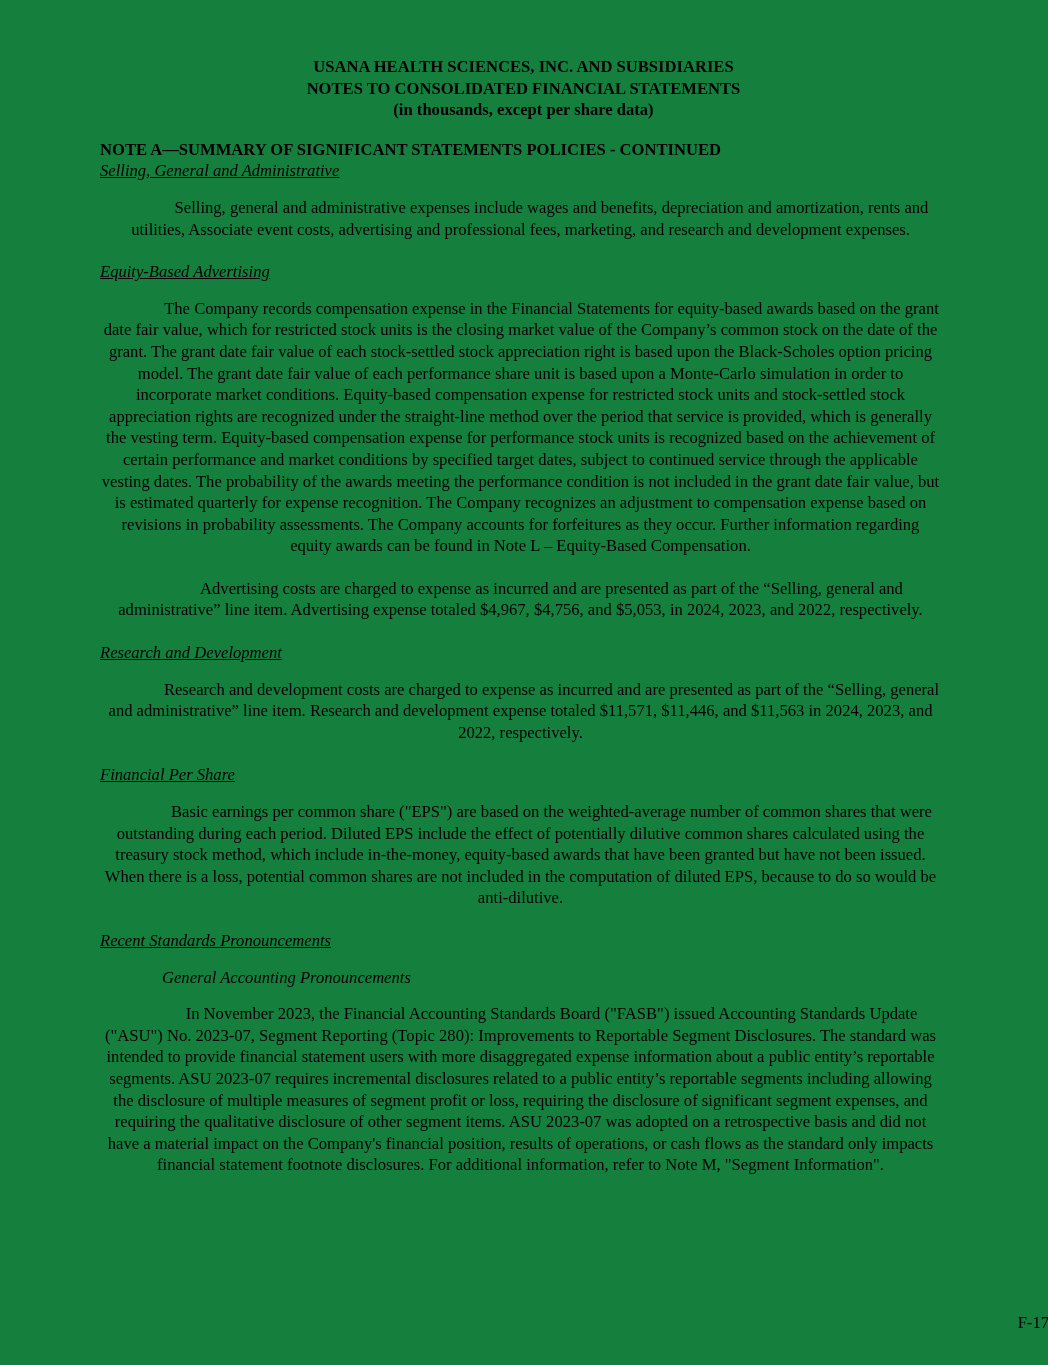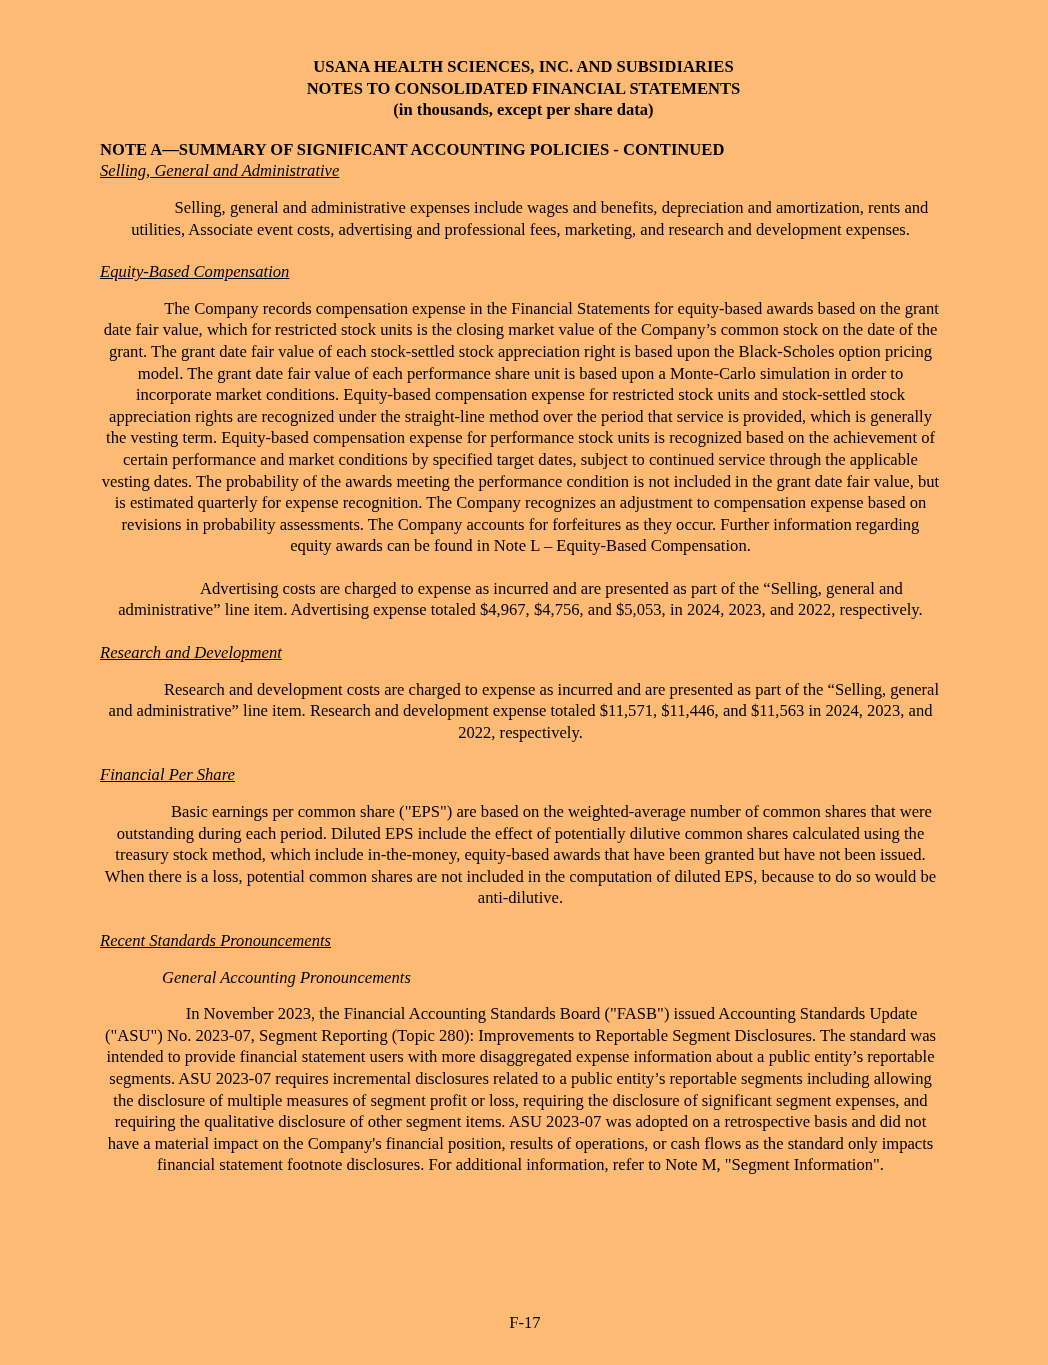--- a/index.html
+++ b/index.html
@@ -1,20 +1,20 @@
 <!DOCTYPE html>
 <html><head>
 <meta charset="utf-8">
 <style>
   html, body { margin: 0; padding: 0; background: #ffffff; }
   .page {
     position: relative;
     width: 1048px;
     height: 1365px;
-    background: #fdba74;
+    background: #15803d;
     color: #000000;
     font-family: "Liberation Serif", "DejaVu Serif", serif;
     font-size: 16.6px;
     line-height: 21.6px;
     box-sizing: border-box;
     padding: 56px 101px 0 100px;
     overflow: hidden;
   }
   .doc-header {
     text-align: center;
@@ -38,43 +38,43 @@
   .subheading {
     font-style: italic;
     margin: 0 0 15px 0;
     text-indent: 62px;
   }
   .footer {
     position: absolute;
     left: 1px;
     top: 1312px;
     width: 100%;
-    text-align: center;
+    text-align: right;
   }
 </style>
 </head>
 <body>
 
 <div class="page">
 
   <div class="doc-header">
     <div>USANA HEALTH SCIENCES, INC. AND SUBSIDIARIES</div>
     <div>NOTES TO CONSOLIDATED FINANCIAL STATEMENTS</div>
     <div>(in thousands, except per share data)</div>
   </div>
 
-  <div class="note-title">NOTE A—SUMMARY OF SIGNIFICANT ACCOUNTING POLICIES - CONTINUED</div>
+  <div class="note-title">NOTE A—SUMMARY OF SIGNIFICANT STATEMENTS POLICIES - CONTINUED</div>
 
   <div class="section">
     <div class="section-heading">Selling, General and Administrative</div>
     <p class="para">Selling, general and administrative expenses include wages and benefits, depreciation and amortization, rents and utilities, Associate event costs, advertising and professional fees, marketing, and research and development expenses.</p>
   </div>
 
   <div class="section">
-    <div class="section-heading">Equity-Based Compensation</div>
+    <div class="section-heading">Equity-Based Advertising</div>
     <p class="para">The Company records compensation expense in the Financial Statements for equity-based awards based on the grant date fair value, which for restricted stock units is the closing market value of the Company’s common stock on the date of the grant. The grant date fair value of each stock-settled stock appreciation right is based upon the Black-Scholes option pricing model. The grant date fair value of each performance share unit is based upon a Monte-Carlo simulation in order to incorporate market conditions. Equity-based compensation expense for restricted stock units and stock-settled stock appreciation rights are recognized under the straight-line method over the period that service is provided, which is generally the vesting term. Equity-based compensation expense for performance stock units is recognized based on the achievement of certain performance and market conditions by specified target dates, subject to continued service through the applicable vesting dates. The probability of the awards meeting the performance condition is not included in the grant date fair value, but is estimated quarterly for expense recognition. The Company recognizes an adjustment to compensation expense based on revisions in probability assessments. The Company accounts for forfeitures as they occur. Further information regarding equity awards can be found in Note L – Equity-Based Compensation.</p>
   </div>
 
   <div class="section">
     <p class="para">Advertising costs are charged to expense as incurred and are presented as part of the “Selling, general and administrative” line item. Advertising expense totaled $4,967, $4,756, and $5,053, in 2024, 2023, and 2022, respectively.</p>
   </div>
 
   <div class="section">
     <div class="section-heading">Research and Development</div>
     <p class="para">Research and development costs are charged to expense as incurred and are presented as part of the “Selling, general and administrative” line item. Research and development expense totaled $11,571, $11,446, and $11,563 in 2024, 2023, and 2022, respectively.</p>

